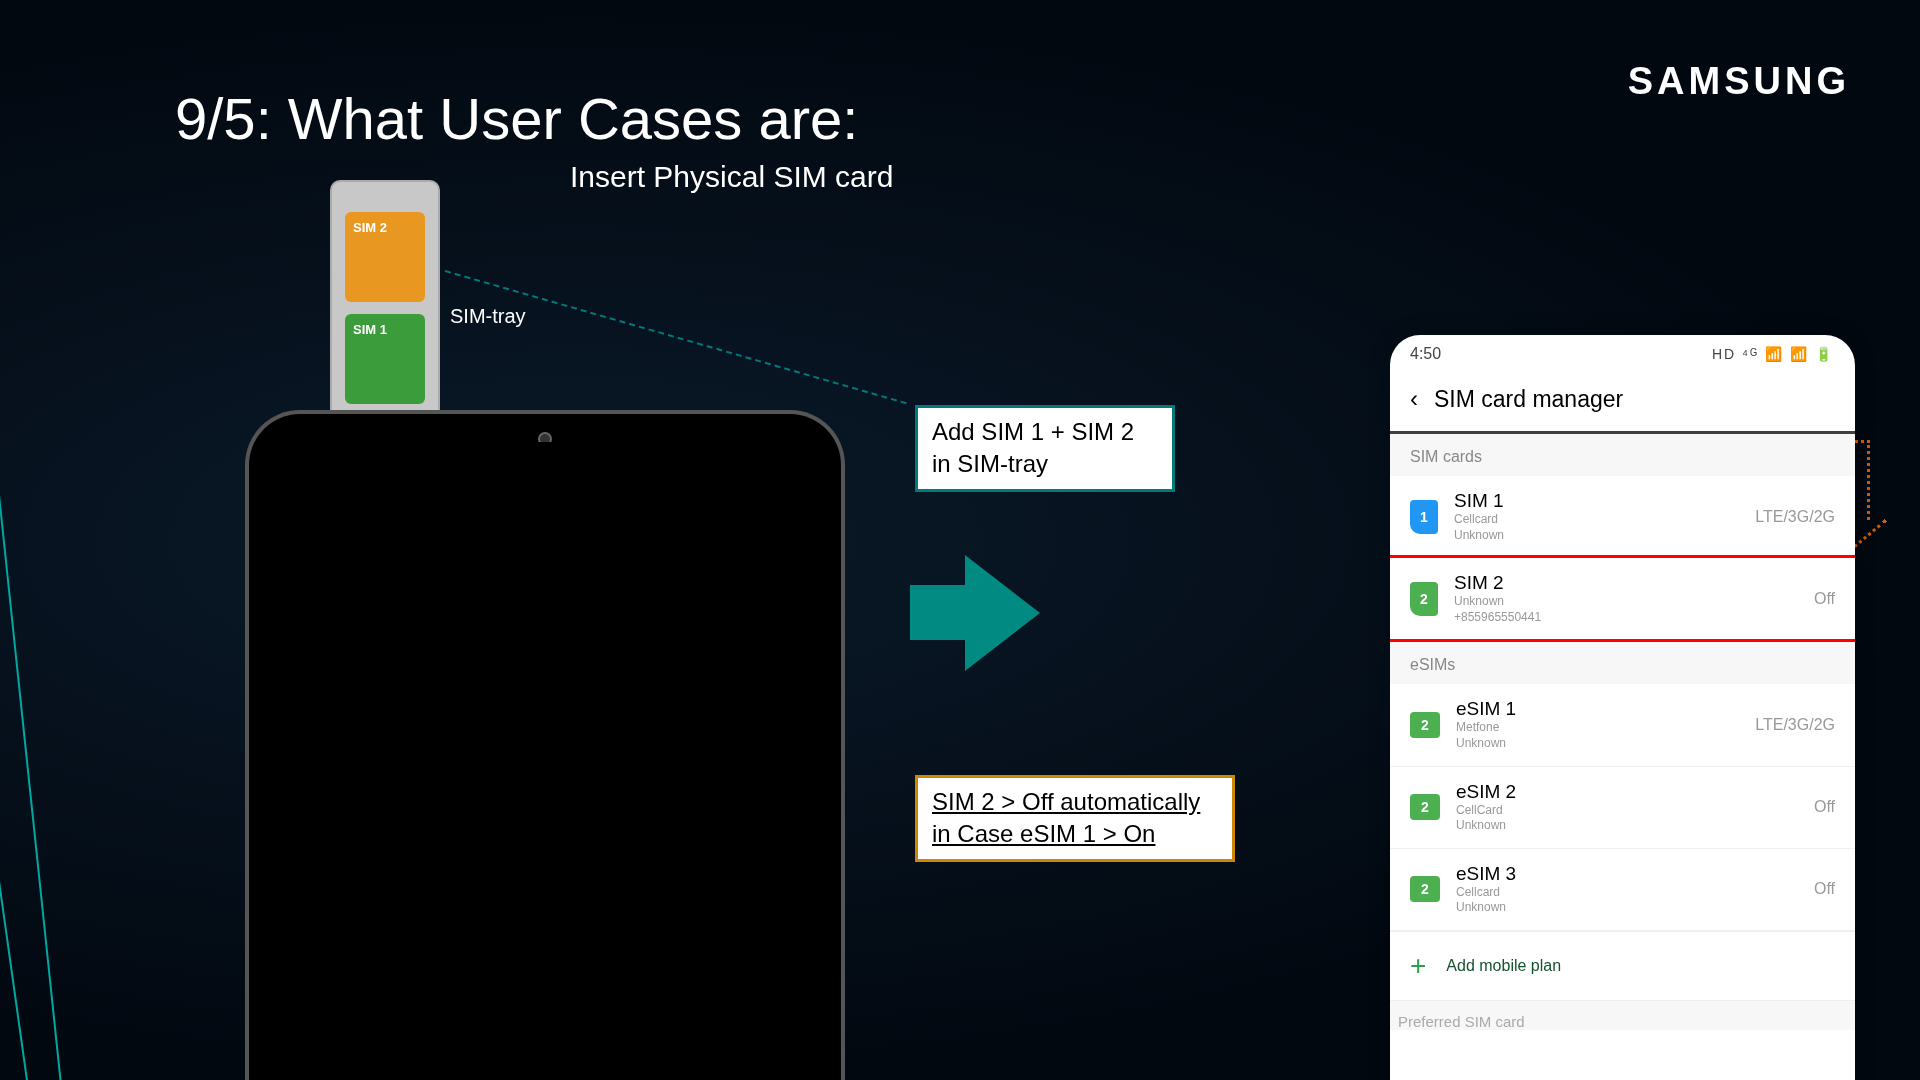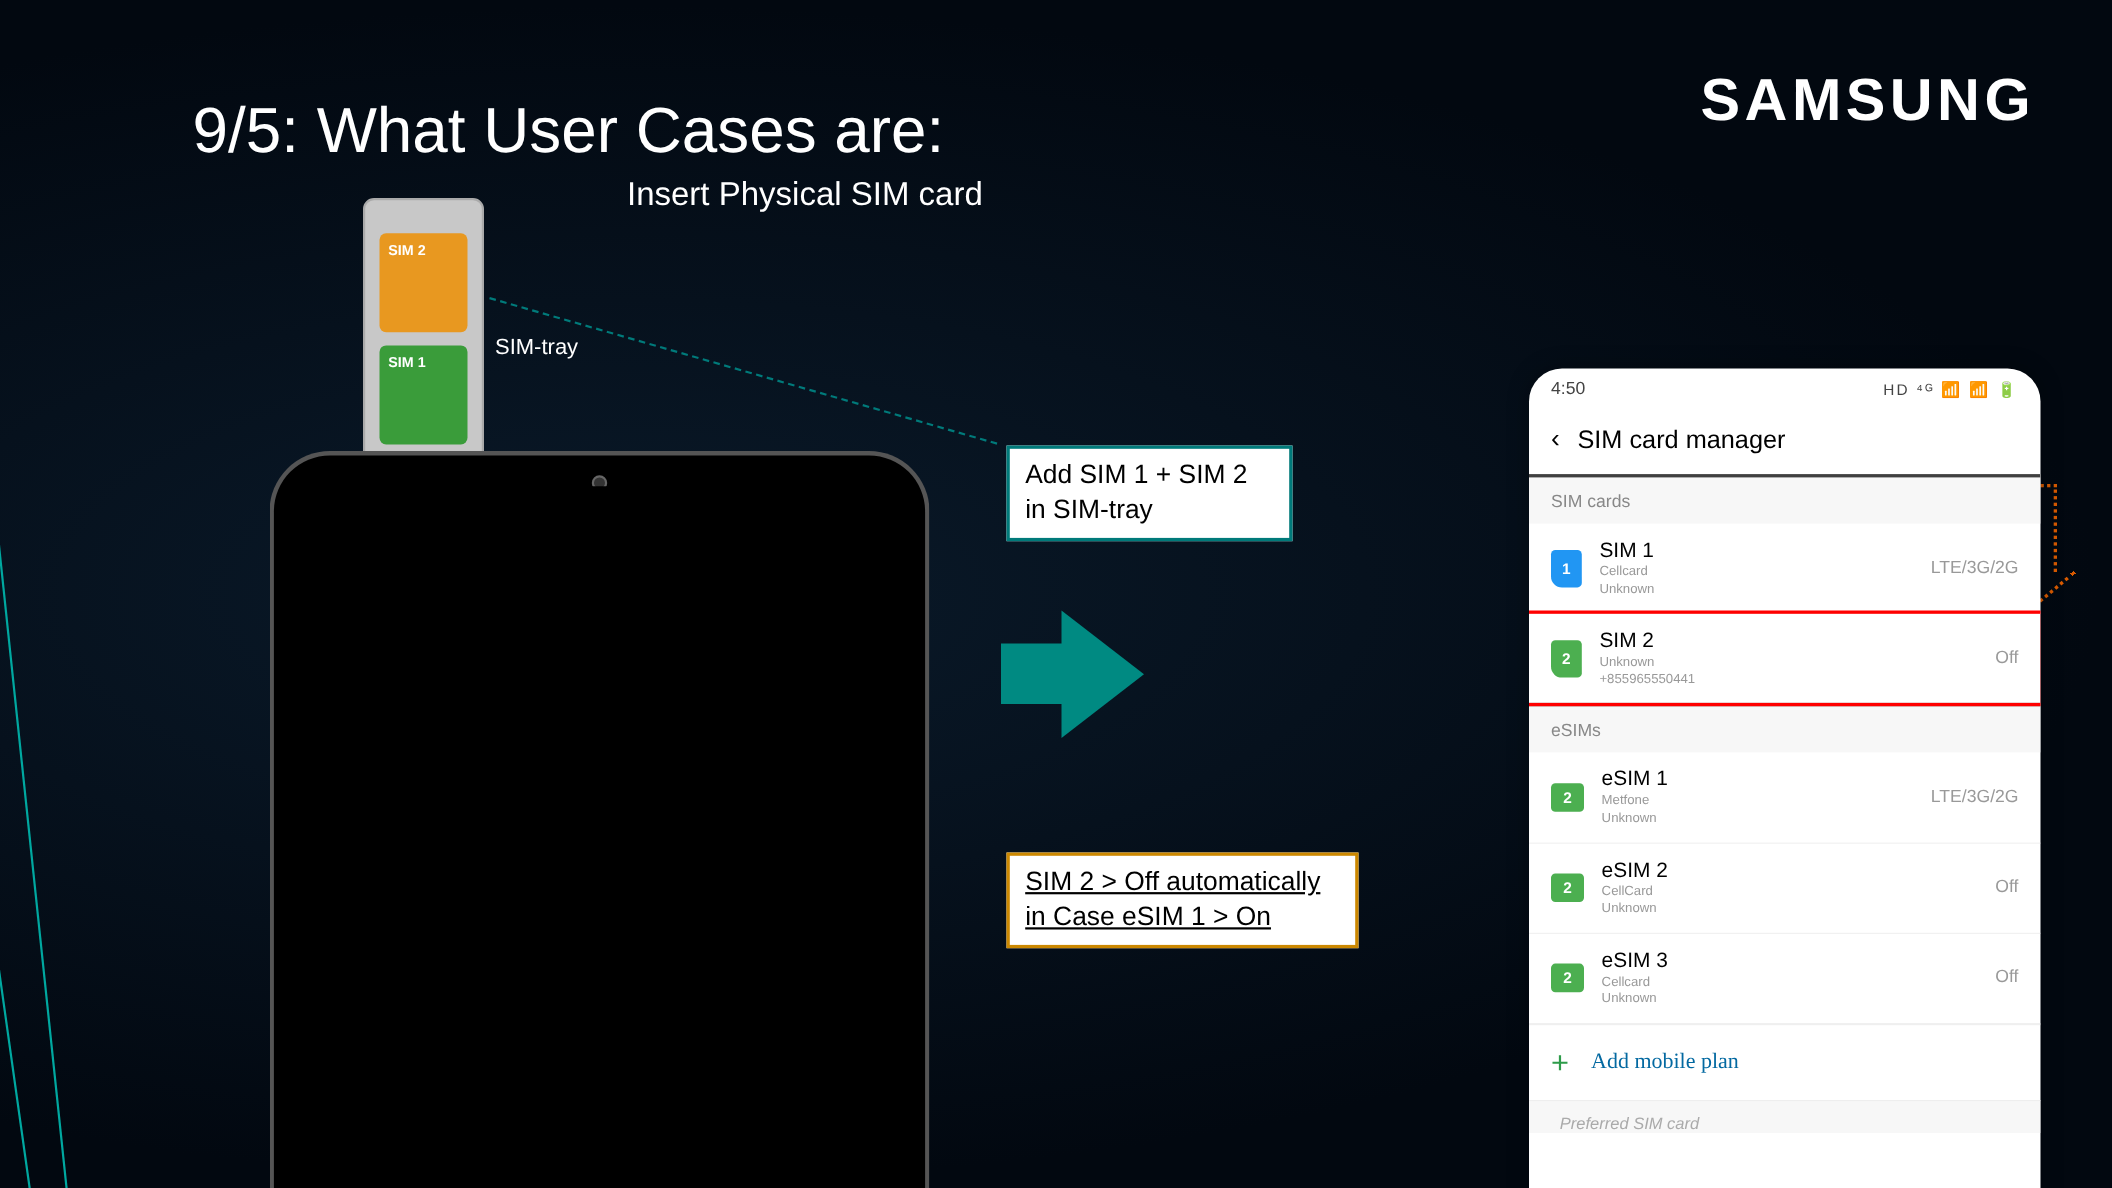--- a/index.html
+++ b/index.html
@@ -23,21 +23,21 @@
       width: 2px;
       height: 900px;
       background: #00a8a0;
       transform-origin: bottom;
     }
     .bg-line1 { left: 40px; bottom: -100px; transform: rotate(-8deg); }
     .bg-line2 { left: 70px; bottom: -100px; transform: rotate(-6deg); }
     .samsung-logo {
       position: absolute;
       top: 60px; right: 70px;
-      font-size: 54px;
+      font-size: 38px;
       font-weight: 700;
       letter-spacing: 4px;
       color: #fff;
       text-align: center;
     }
     .slide-title {
       position: absolute;
       top: 85px; left: 175px;
       font-size: 58px;
       font-weight: 400;
@@ -211,28 +211,27 @@
     .sim-sub { font-size: 12px; color: #999; line-height: 1.3; }
     .sim-status { font-size: 16px; color: #999; white-space: nowrap; }
     .add-plan-row {
       display: flex;
       align-items: center;
       padding: 18px 20px;
       gap: 20px;
       border-top: 1px solid #eee;
     }
     .plus-icon { font-size: 28px; color: #2e9c4a; font-weight: 400; }
-    .add-plan-text { font-size: 20px; color: #0369a1; font-family: Liberation Serif, serif; }
+    .add-plan-text { font-size: 16px; color: #14532d; }
     .preferred-label {
-      padding: 12px 28px 0;
+      padding: 12px 8px 0;
       font-size: 15px;
       color: #aaa;
       background: #f7f7f7;
       border-top: 1px solid #eee;
-      font-style: italic;
     }
     
     .dotted-arrow {
       position: absolute;
       top: 440px; right: 30px;
       width: 100px; height: 130px;
       pointer-events: none;
     }
     .dotted-shaft {
       position: absolute;

